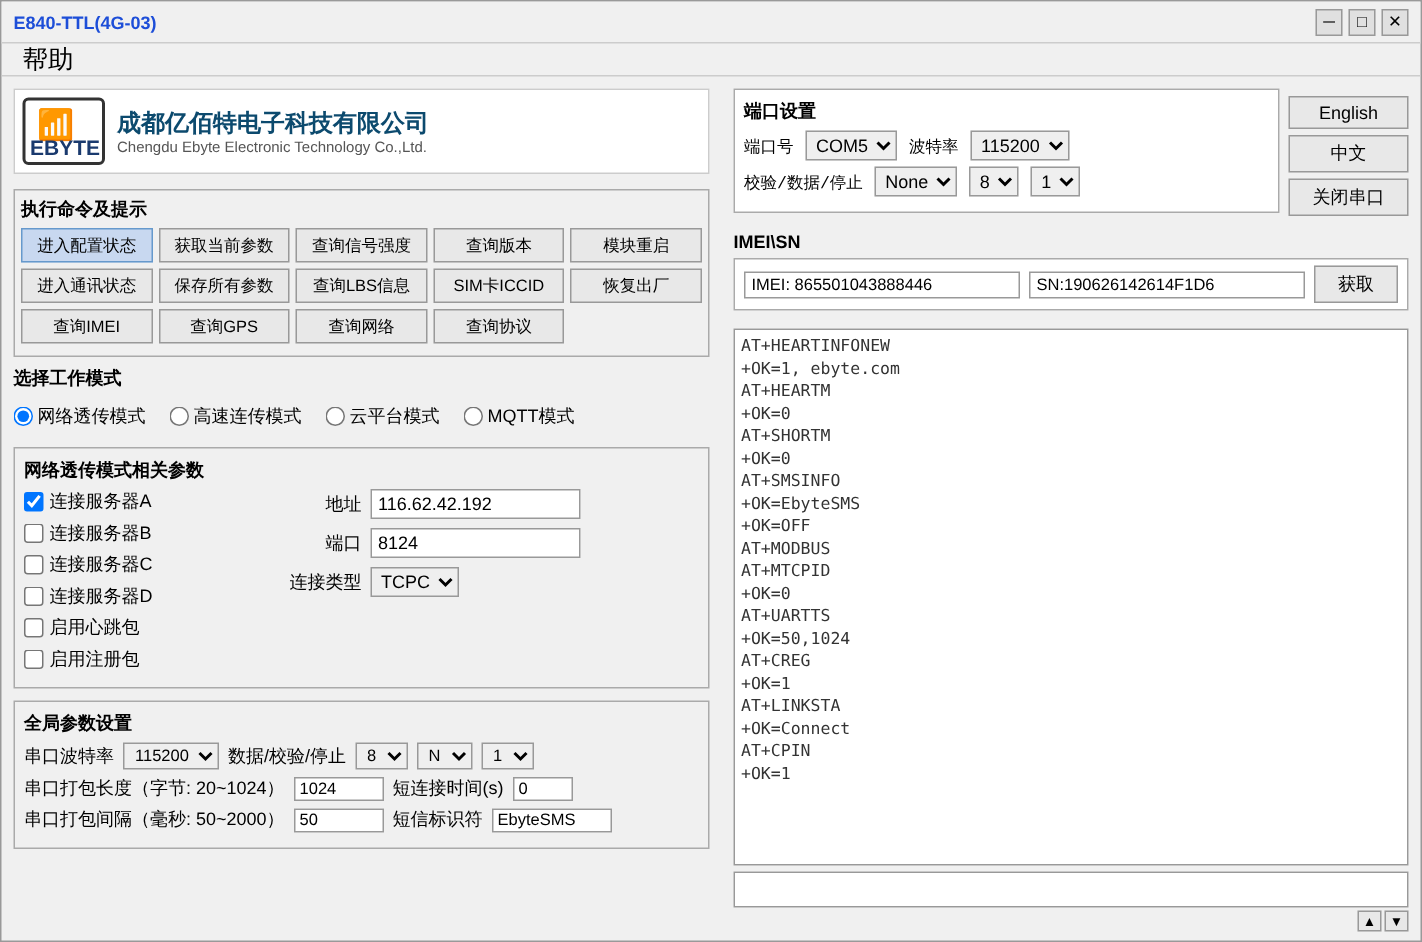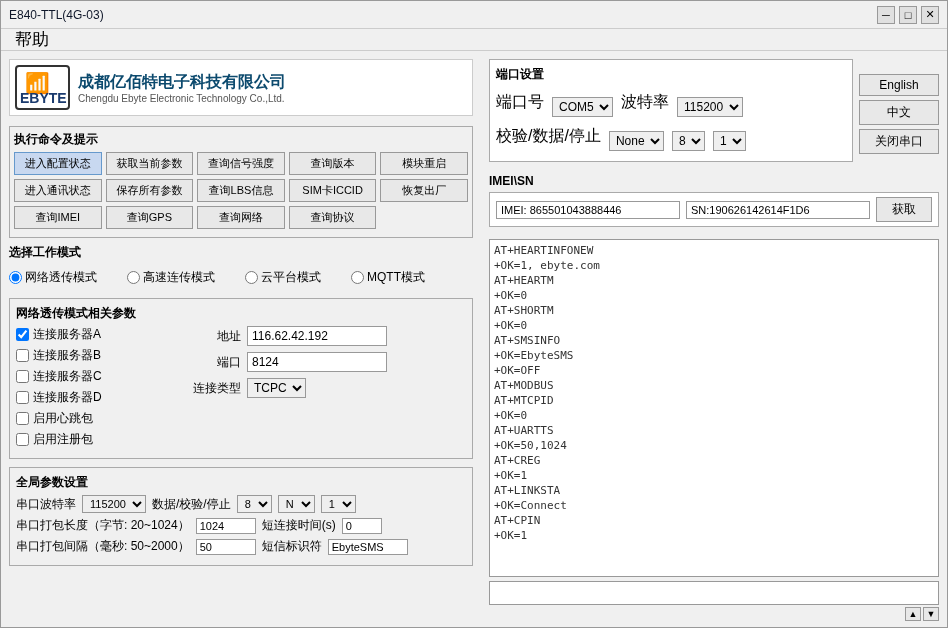--- a/index.html
+++ b/index.html
@@ -14,21 +14,21 @@
     }
     .title-bar {
       background: #f0f0f0;
       display: flex;
       align-items: center;
       justify-content: space-between;
       padding: 4px 8px;
       border-bottom: 1px solid #ccc;
       height: 28px;
     }
-    .title-bar-title { font-size: 12px; color: #0f172a; }
+    .title-bar-title { font-size: 12px; color: #1d4ed8; font-weight: bold; }
     .title-bar-controls { display: flex; gap: 4px; }
     .title-bar-btn {
       width: 18px; height: 18px;
       border: 1px solid #999;
       background: #e0e0e0;
       cursor: pointer;
       display: flex; align-items: center; justify-content: center;
       font-size: 11px;
     }
     .menu-bar {
@@ -95,21 +95,21 @@
       border: 1px solid #999;
       padding: 3px 4px;
       font-size: 11px;
       cursor: pointer;
       text-align: center;
       white-space: nowrap;
     }
     .cmd-btn.active { background: #c8d8f0; border-color: #6699cc; }
     
     .work-mode-section { margin-bottom: 8px; }
-    .radio-group { display: flex; gap: 30px; align-items: flex-start; padding: 4px 0; }
+    .radio-group { display: flex; gap: 16px; align-items: flex-start; padding: 4px 0; }
     .radio-item { display: flex; align-items: center; gap: 3px; cursor: pointer; }
     
     .net-params-section {
       border: 1px solid #aaa;
       padding: 6px;
       margin-bottom: 8px;
     }
     .server-list { width: 160px; float: left; }
     .server-item { display: flex; align-items: center; gap: 4px; margin-bottom: 4px; }
     .server-item input[type=checkbox] { width: 13px; height: 13px; }
@@ -141,26 +141,25 @@
       font-size: 11px;
     }
     
     .port-settings {
       border: 1px solid #aaa;
       padding: 6px;
       margin-bottom: 6px;
       background: white;
     }
     .port-row { display: flex; align-items: center; gap: 8px; margin-bottom: 4px; }
-    .port-label { font-size: 16px; white-space: nowrap; }
+    .port-label { font-size: 11px; white-space: nowrap; font-family: Liberation Mono, monospace; }
     .port-select {
       border: 1px solid #999;
       padding: 1px 2px;
       font-size: 12px;
-      margin-top: 10px;
     }
     .right-btn {
       border: 1px solid #999;
       background: #e8e8e8;
       padding: 3px 15px;
       font-size: 12px;
       cursor: pointer;
     }
     .imei-section {
       border: 1px solid #aaa;

